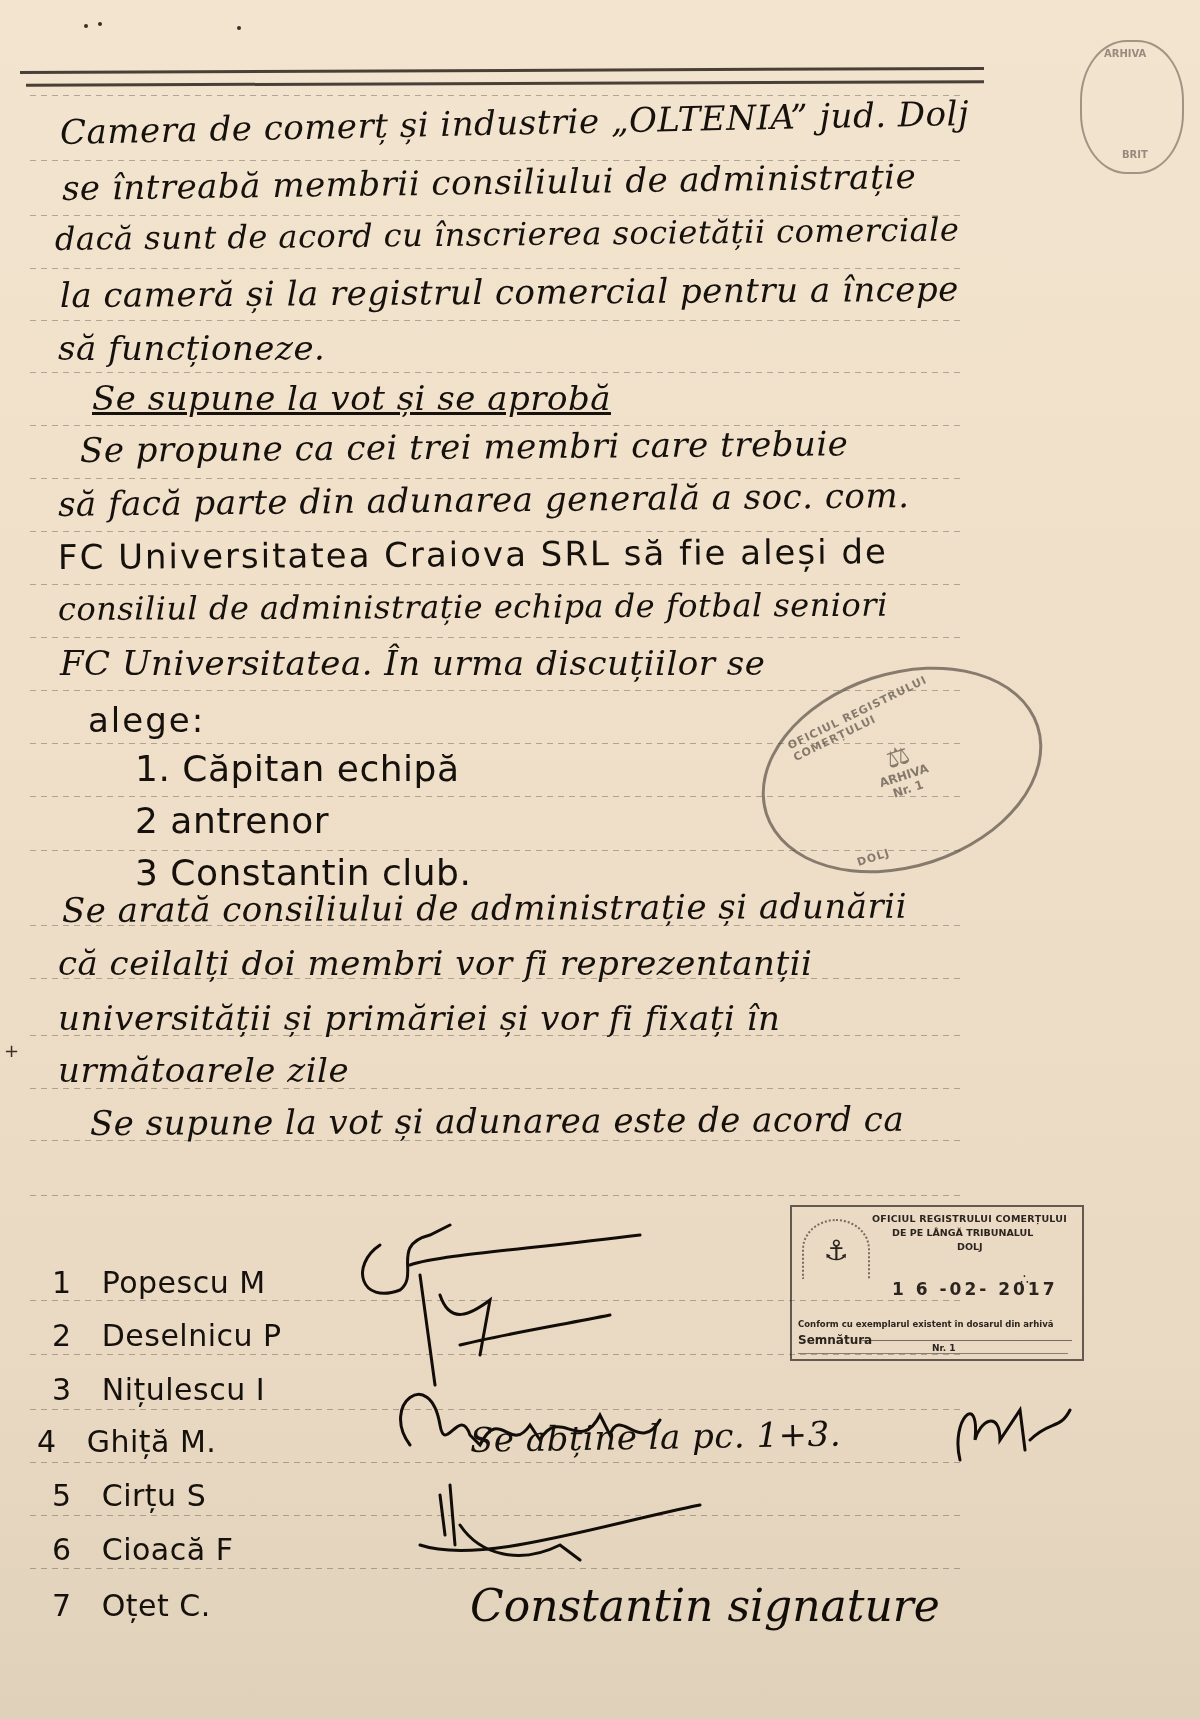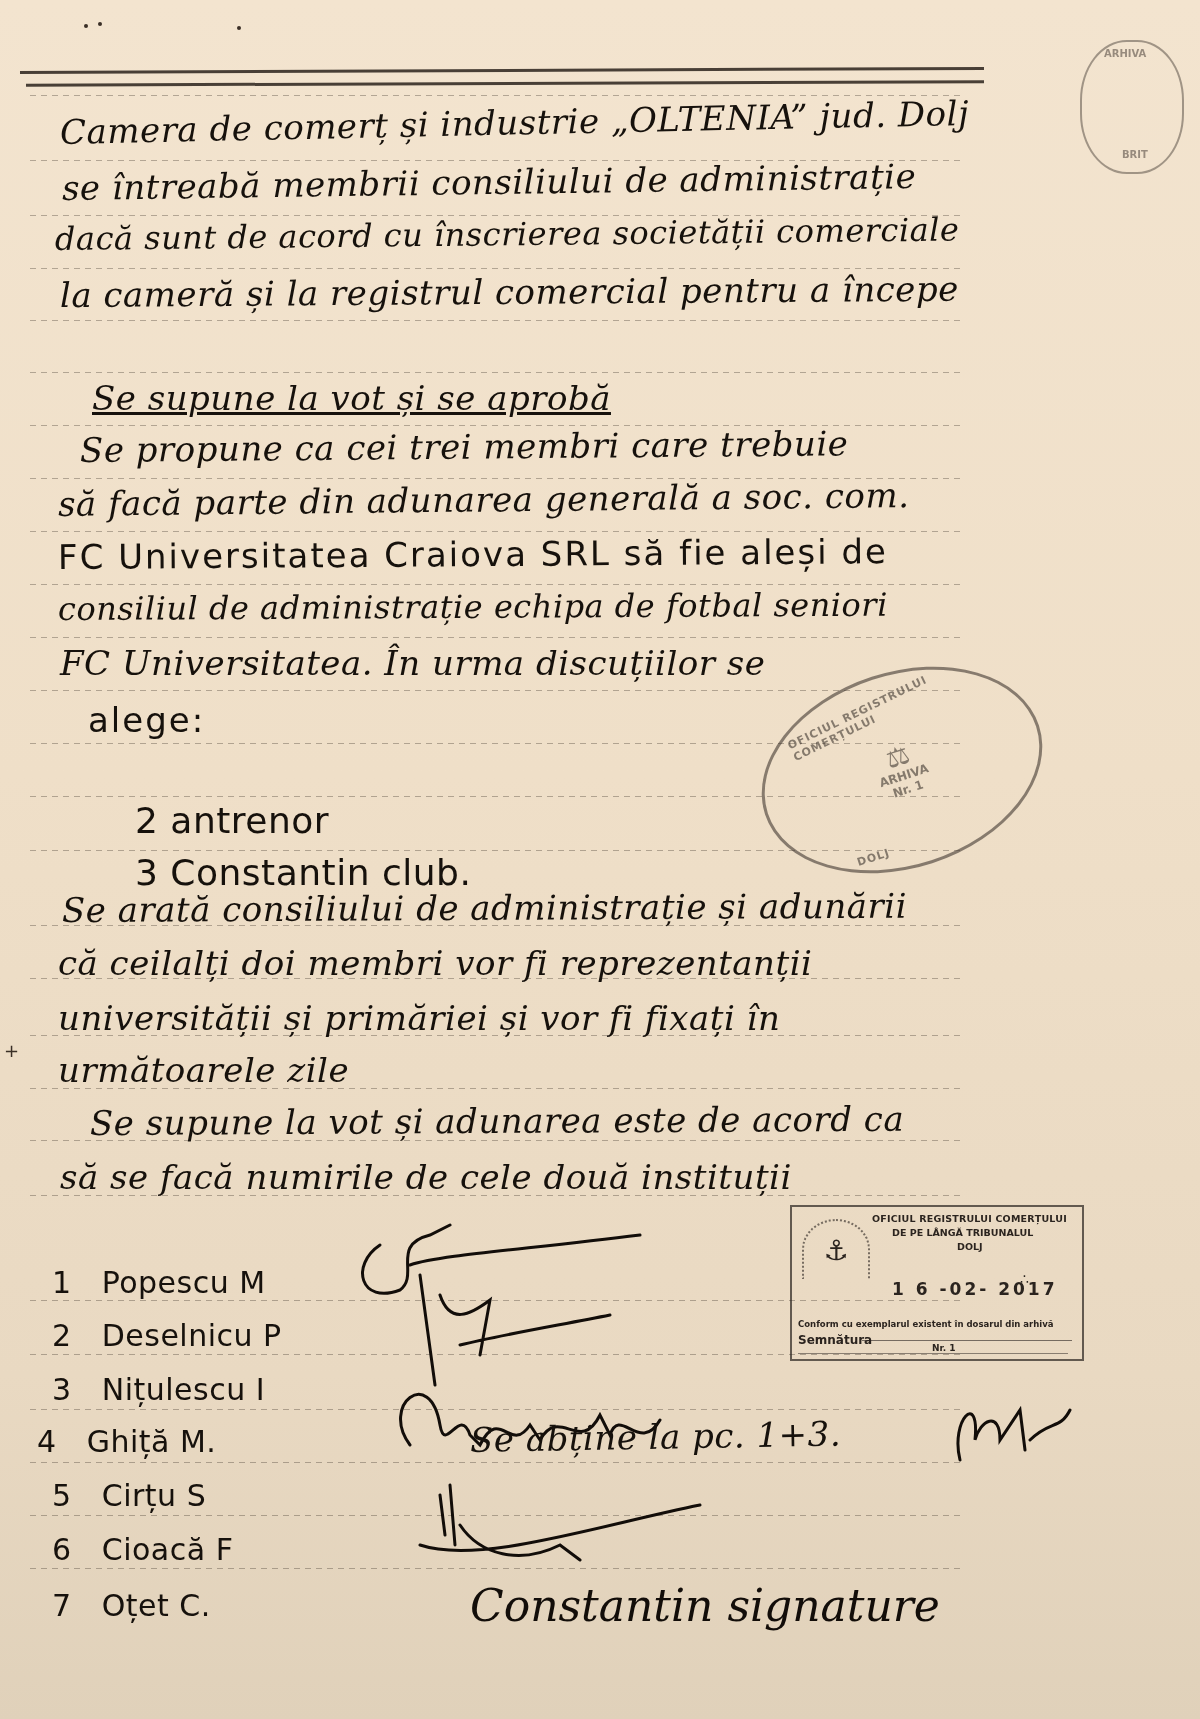--- a/index.html
+++ b/index.html
@@ -114,28 +114,33 @@
 
   <div class="stamp-corner">
     <span class="t">ARHIVA</span>
     <span class="b">BRIT</span>
   </div>
 
   <div class="hand" style="left:60px;top:112px;transform:rotate(-1.2deg)">Camera de comerț și industrie „OLTENIA” jud. Dolj</div>
   <div class="hand" style="left:62px;top:168px;transform:rotate(-0.8deg)">se întreabă membrii consiliului de administrație</div>
   <div class="hand" style="left:55px;top:220px;transform:rotate(-0.6deg);font-size:32px">dacă sunt de acord cu înscrierea societății comerciale</div>
   <div class="hand" style="left:60px;top:275px;transform:rotate(-0.4deg)">la cameră și la registrul comercial pentru a începe</div>
+  <div class="hand" style="left:58px;top:328px">să funcționeze.</div>
   <div class="hand" style="left:92px;top:378px;text-decoration:underline">Se supune la vot și se aprobă</div>
   <div class="hand" style="left:80px;top:430px;transform:rotate(-0.5deg)">Se propune ca cei trei membri care trebuie</div>
   <div class="hand" style="left:58px;top:484px;transform:rotate(-0.6deg)">să facă parte din adunarea generală a soc. com.</div>
   <div class="hand print" style="left:58px;top:537px;transform:rotate(-0.4deg)">FC Universitatea Craiova SRL să fie aleși de</div>
   <div class="hand" style="left:58px;top:590px;transform:rotate(-0.3deg);font-size:32px">consiliul de administrație echipa de fotbal seniori</div>
   <div class="hand" style="left:60px;top:643px">FC Universitatea. În urma discuțiilor se</div>
   <div class="hand print" style="left:88px;top:700px">alege:</div>
 
+  <div class="hand list-item" style="left:135px;top:748px">
+    <span>1.</span>
+    <span>Căpitan echipă</span>
+  </div>
   <div class="hand list-item" style="left:135px;top:800px">
     <span>2</span>
     <span>antrenor</span>
   </div>
   <div class="hand list-item" style="left:135px;top:852px">
     <span>3</span>
     <span>Constantin club.</span>
   </div>
 
   <div class="stamp-oval">
@@ -144,21 +149,20 @@
     <span class="center-text">ARHIVA</span>
     <span class="center-text">Nr. 1</span>
     <span class="ring-bottom">DOLJ</span>
   </div>
 
   <div class="hand" style="left:62px;top:890px;transform:rotate(-0.3deg)">Se arată consiliului de administrație și adunării</div>
   <div class="hand" style="left:58px;top:943px">că ceilalți doi membri vor fi reprezentanții</div>
   <div class="hand" style="left:58px;top:1050px">următoarele zile</div>
   <div class="hand" style="left:58px;top:998px">universității și primăriei și vor fi fixați în</div>
   <div class="hand" style="left:90px;top:1103px;transform:rotate(-0.3deg)">Se supune la vot și adunarea este de acord ca</div>
-  <div class="hand" style="left:60px;top:1157px">să se facă numirile de cele două instituții</div>
 
   <div class="margin-mark" style="left:4px;top:1040px">+</div>
 
 
   <div class="hand member" style="left:52px;top:1265px">
     <span>1</span>&nbsp;&nbsp;
     <span>Popescu M</span>
   </div>
   <div class="hand member" style="left:52px;top:1318px">
     <span>2</span>&nbsp;&nbsp;

